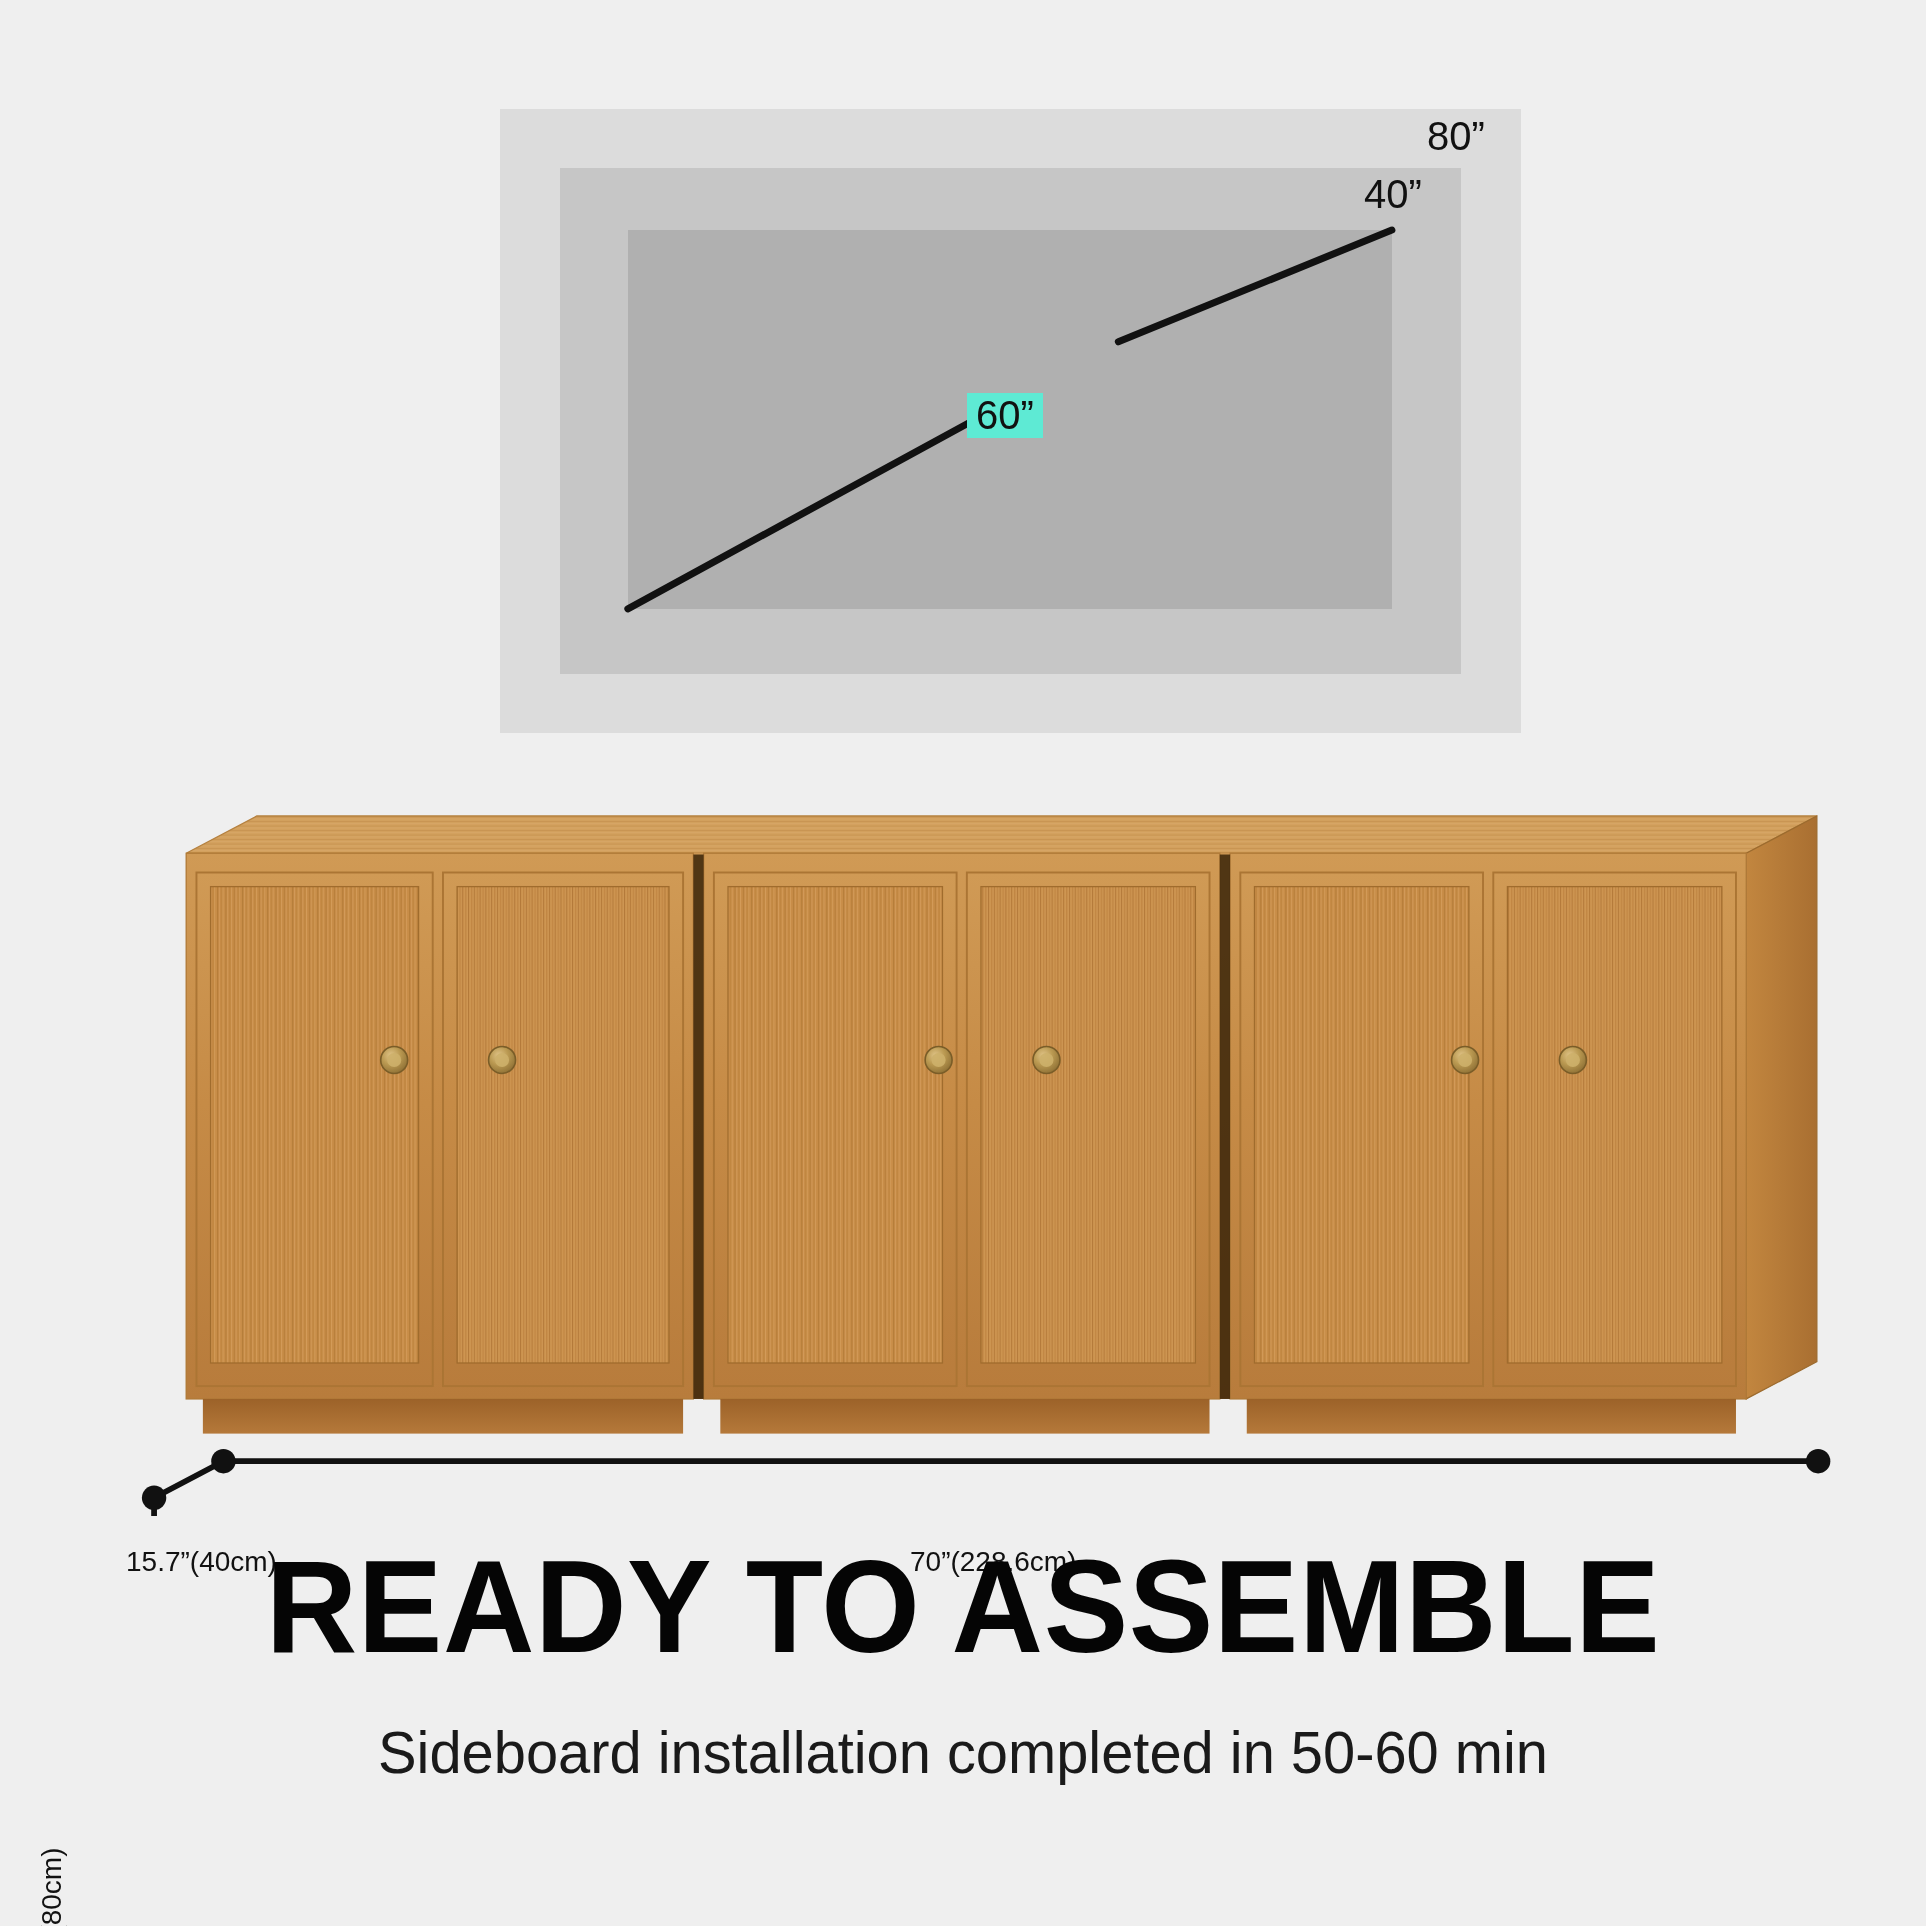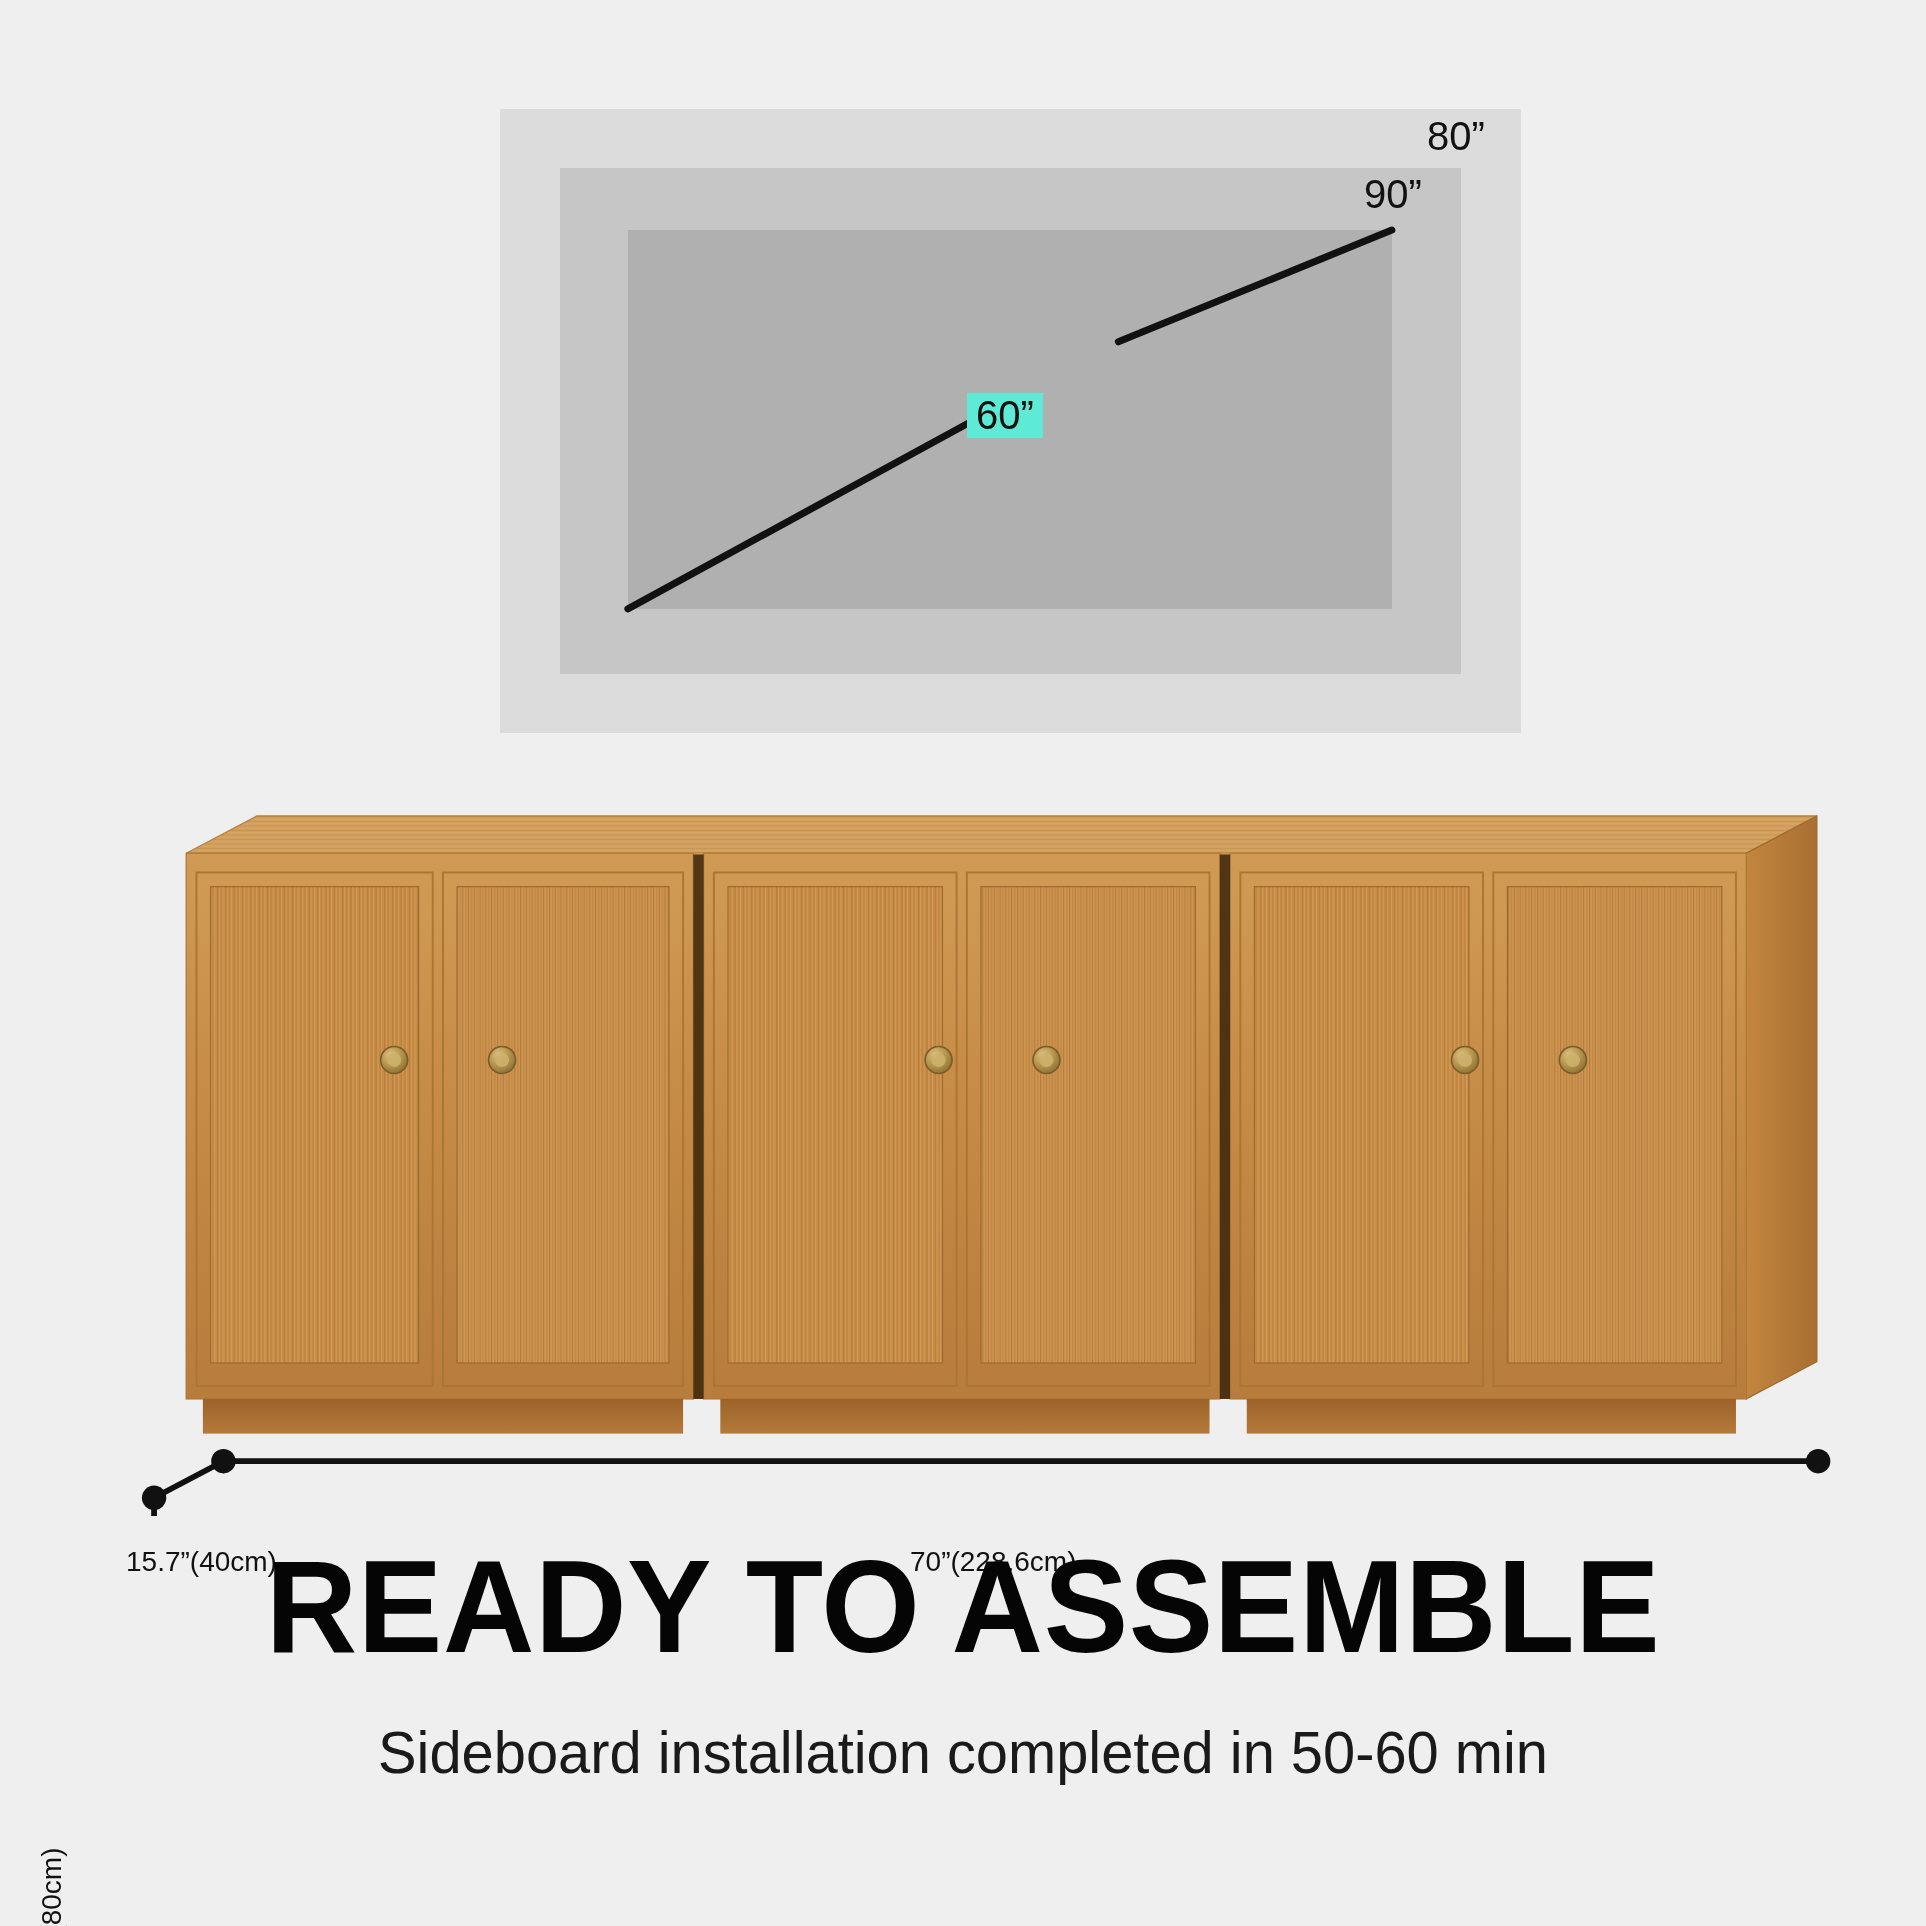--- a/index.html
+++ b/index.html
@@ -97,21 +97,21 @@
   <div class="tv-rect" id="tv-rect-80"></div>
   <div class="tv-rect" id="tv-rect-70"></div>
   <div class="tv-rect" id="tv-rect-60"></div>
 
   <svg id="tv-diagonal" viewBox="0 0 3000 1180">
     <line x1="978" y1="948" x2="1528" y2="648" stroke="#111111" stroke-width="11" stroke-linecap="round"></line>
     <line x1="1742" y1="532" x2="2168" y2="358" stroke="#111111" stroke-width="11" stroke-linecap="round"></line>
   </svg>
 
   <div class="tv-label" id="tv-label-80">80”</div>
-  <div class="tv-label" id="tv-label-70">90”</div>
+  <div class="tv-label" id="tv-label-70">40”</div>
   <div class="tv-label" id="tv-label-60">60”</div>
 </div>
 
 <div id="sideboard-section">
   <svg id="sideboard-svg" viewBox="0 0 3000 1180">
     <defs>
 
       <linearGradient id="oakTop" x1="0" y1="0" x2="0" y2="1">
         <stop offset="0%" stop-color="#d9a765"></stop>
         <stop offset="100%" stop-color="#c68b46"></stop>

